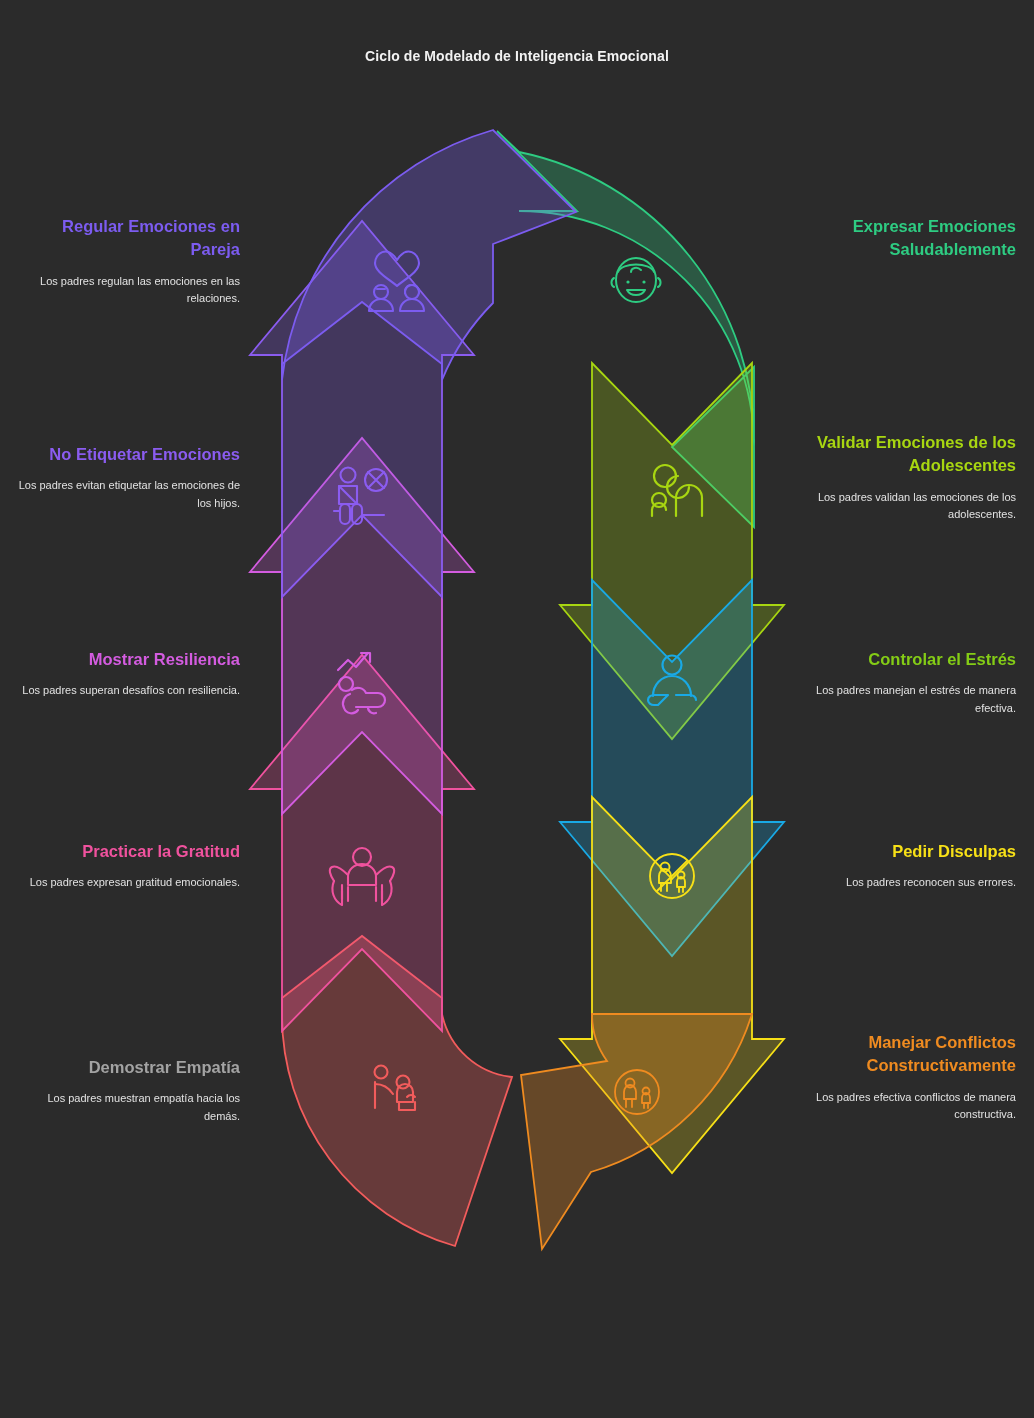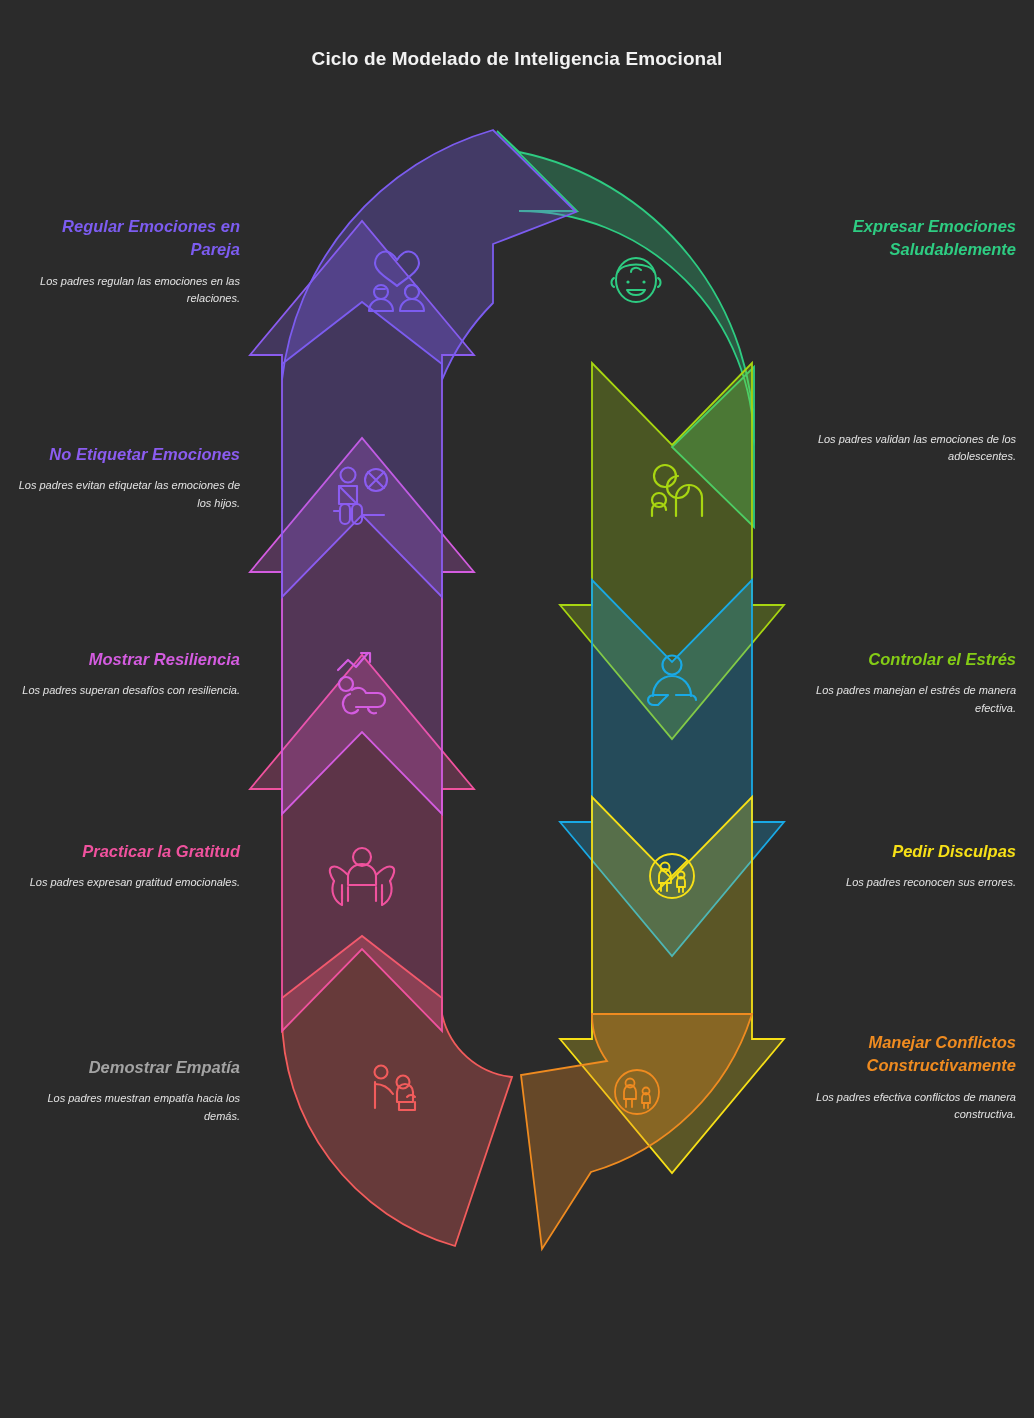--- a/index.html
+++ b/index.html
@@ -15,33 +15,32 @@
     font-family: "Liberation Sans", sans-serif;
     -webkit-font-smoothing: antialiased;
   }
   #page-title {
     position: absolute;
     top: 48px;
     left: 0;
     width: 1034px;
     text-align: center;
     color: #f2f2f2;
-    font-size: 19px;
+    font-size: 14px;
     font-weight: bold;
     letter-spacing: 0.1px;
   }
   #cycle-svg {
     position: absolute;
     top: 0;
     left: 0;
   }
   .step-block {
     position: absolute;
     width: 222px;
-    font-style: italic;
   }
   .step-left  { left: 18px;  text-align: right; }
   .step-right { left: 794px; text-align: right;  }
   .step-title {
     font-size: 16.5px;
     font-weight: bold;
     line-height: 1.42;
     margin: 0 0 11px 0;
   }
   .step-desc {
@@ -344,20 +343,21 @@
 <div class="step-block step-left" style="top:1056px">
   <p class="step-title" style="color:#a3a3a3">Demostrar Empatía</p>
   <p class="step-desc">Los padres muestran empatía hacia los demás.</p>
 </div>
 
 <div class="step-block step-right" style="top:215px">
   <p class="step-title" style="color:#2ecc82">Expresar Emociones Saludablemente</p>
 </div>
 
 <div class="step-block step-right" style="top:431px">
+  <p class="step-title" style="color:#a8d611">Validar Emociones de los Adolescentes</p>
   <p class="step-desc">Los padres validan las emociones de los adolescentes.</p>
 </div>
 
 <div class="step-block step-right" style="top:648px">
   <p class="step-title" style="color:#84cc16">Controlar el Estrés</p>
   <p class="step-desc">Los padres manejan el estrés de manera efectiva.</p>
 </div>
 
 <div class="step-block step-right" style="top:840px">
   <p class="step-title" style="color:#f7e017">Pedir Disculpas</p>

